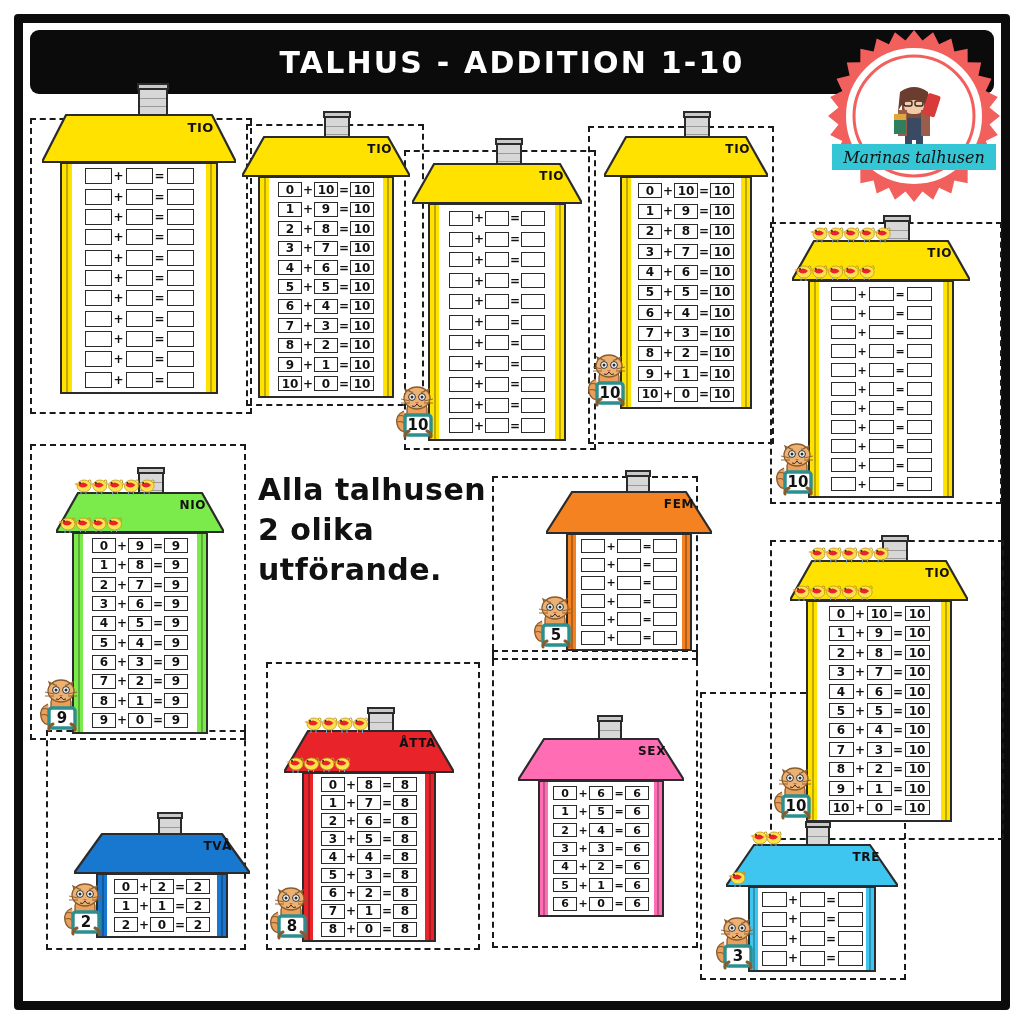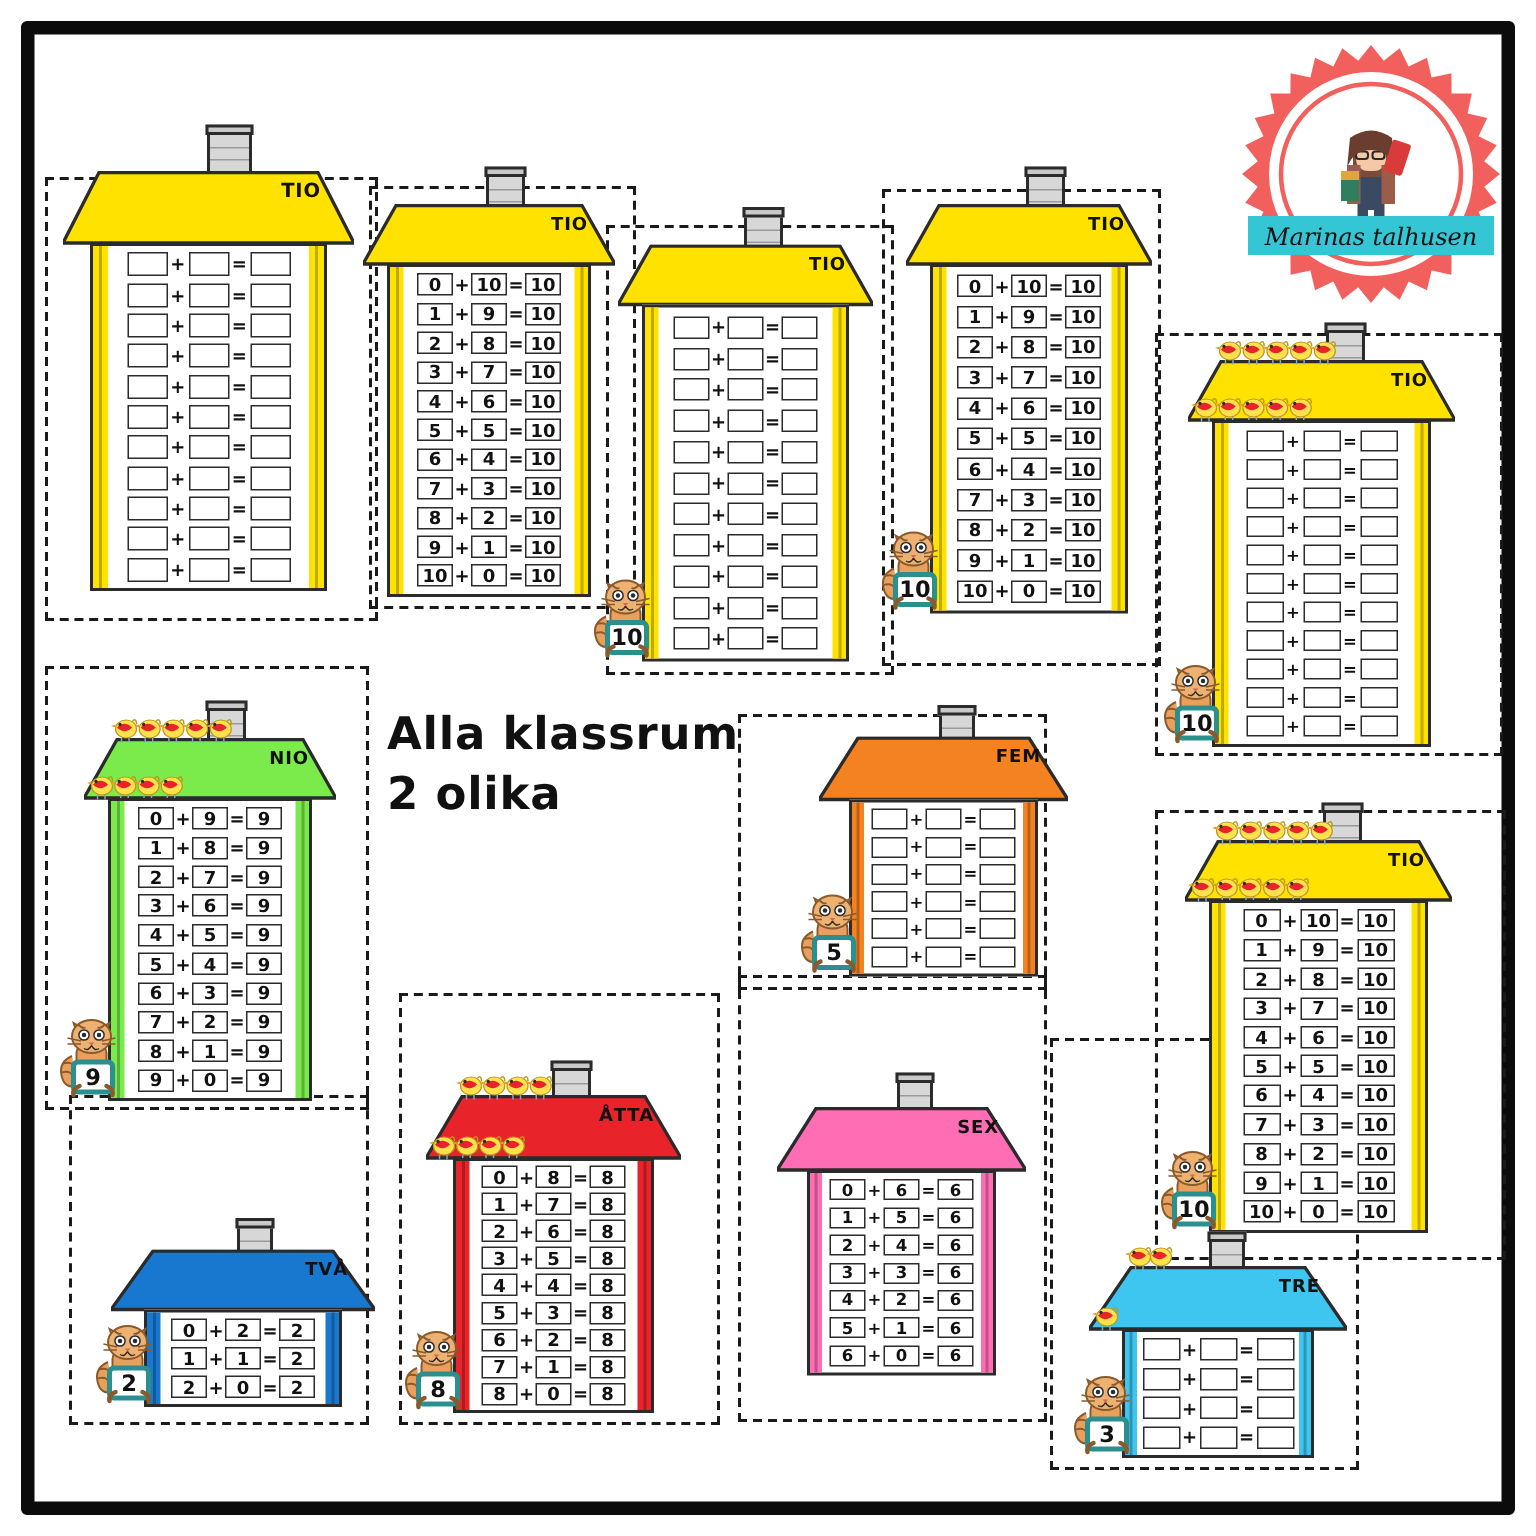--- a/index.html
+++ b/index.html
@@ -59,20 +59,23 @@
       font-family:"DejaVu Sans",sans-serif;font-weight:bold;font-size:30px;line-height:1.33;
       color:#111;letter-spacing:0.5px;}
 </style>
 </head>
 <body>
 
 <div id="page">
 
   <div id="outer-frame"></div>
 
+  <div id="title-bar">
+    <div id="title-text">TALHUS - ADDITION 1-10</div>
+  </div>
 
   <div id="logo-badge">
     <svg class="rosette" width="176" height="176" viewBox="0 0 176 176">
       <g id="rosette-g">
           <path d="M88.0,2.0 L96.5,12.5 L107.1,4.2 L113.1,16.3 L125.3,10.5 L128.4,23.6 L141.6,20.8 L141.7,34.3 L155.2,34.4 L152.4,47.6 L165.5,50.7 L159.7,62.9 L171.8,68.9 L163.5,79.5 L174.0,88.0 L163.5,96.5 L171.8,107.1 L159.7,113.1 L165.5,125.3 L152.4,128.4 L155.2,141.6 L141.7,141.7 L141.6,155.2 L128.4,152.4 L125.3,165.5 L113.1,159.7 L107.1,171.8 L96.5,163.5 L88.0,174.0 L79.5,163.5 L68.9,171.8 L62.9,159.7 L50.7,165.5 L47.6,152.4 L34.4,155.2 L34.3,141.7 L20.8,141.6 L23.6,128.4 L10.5,125.3 L16.3,113.1 L4.2,107.1 L12.5,96.5 L2.0,88.0 L12.5,79.5 L4.2,68.9 L16.3,62.9 L10.5,50.7 L23.6,47.6 L20.8,34.4 L34.3,34.3 L34.4,20.8 L47.6,23.6 L50.7,10.5 L62.9,16.3 L68.9,4.2 L79.5,12.5 Z" fill="#f2605d"></path>
         </g>
       <circle cx="88" cy="88" r="70" fill="#ffffff"></circle>
       <circle cx="88" cy="88" r="70" fill="none" stroke="#f2605d" stroke-width="4"></circle>
       <circle cx="88" cy="88" r="60" fill="none" stroke="#f2605d" stroke-width="3"></circle>
 
@@ -94,22 +97,23 @@
         <rect x="99" y="66" width="13" height="22" rx="2" fill="#d93b3b" transform="rotate(18 105 77)"></rect>
       </g>
       <g></g>
     </svg>
     <div id="logo-text">
       <span>Marinas talhusen</span>
     </div>
   </div>
 
   <div id="note">
-    <div>Alla klassrum</div>
+    <div>Alla talhusen</div>
     <div>2 olika</div>
+    <div>utförande.</div>
   </div>
 
   <div id="frames-layer">
       <div class="frame" style="left: 30px; top: 118px; width: 222px; height: 296px;"></div>
       <div class="frame" style="left: 246px; top: 124px; width: 178px; height: 282px;"></div>
       <div class="frame" style="left: 404px; top: 150px; width: 192px; height: 300px;"></div>
       <div class="frame" style="left: 588px; top: 126px; width: 186px; height: 318px;"></div>
       <div class="frame" style="left: 770px; top: 222px; width: 232px; height: 282px;"></div>
       <div class="frame" style="left: 770px; top: 540px; width: 234px; height: 300px;"></div>
       <div class="frame" style="left: 30px; top: 444px; width: 216px; height: 296px;"></div>

